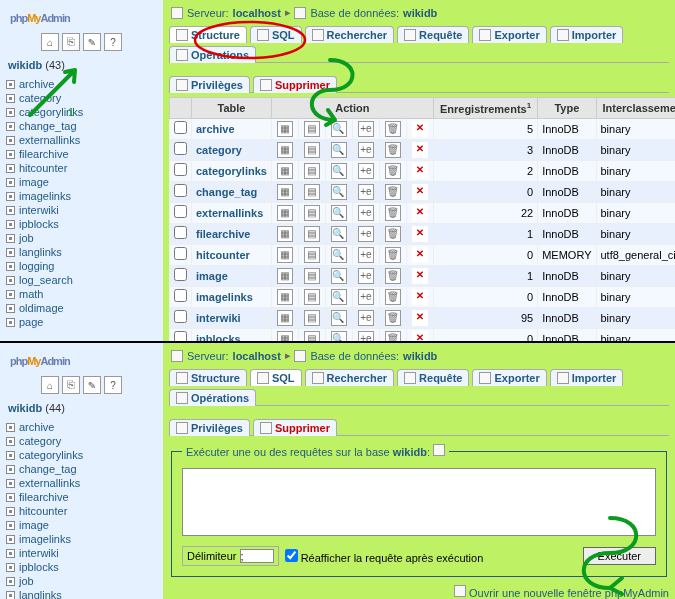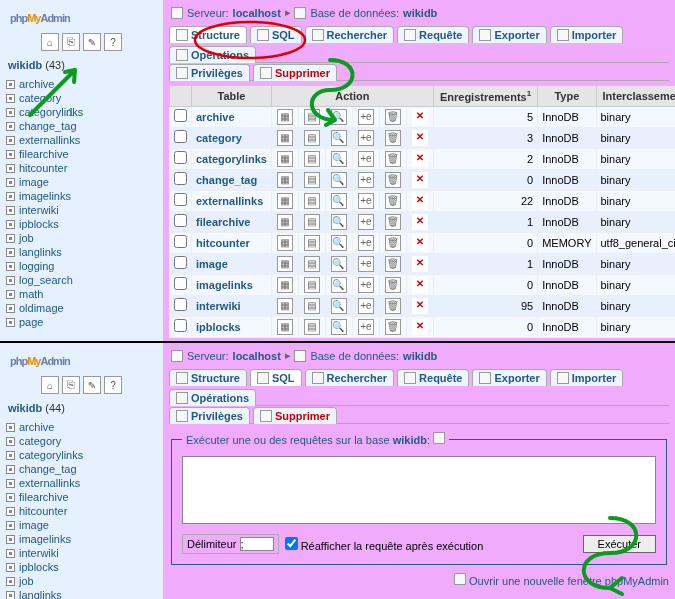--- a/index.html
+++ b/index.html
@@ -15,29 +15,29 @@
 .logo .admin{color:#6a7db0}
 .icobar{display:flex;gap:3px;justify-content:center;margin-bottom:8px}
 .ibox{width:18px;height:18px;border:1px solid #999;background:#fff;display:flex;align-items:center;justify-content:center;font-size:10px;color:#555}
 .dbname{color:#235a81;font-weight:bold;margin:4px 0 6px 2px}
 .dbname .cnt{color:#333;font-weight:normal}
 .tlist{list-style:none}
 .tlist li{display:flex;align-items:center;gap:4px;padding:1px 0}
 .bullet{width:9px;height:9px;border:1px solid #888;background:#fff;display:inline-block}
 .bullet::after{content:"";display:block;width:3px;height:3px;background:#888;margin:2px}
 .tlist a{color:#235a81;text-decoration:none}
-.main{flex:1;background:#f0abfc;padding:4px 6px;overflow:hidden}
+.main{flex:1;background:#bef264;padding:4px 6px;overflow:hidden}
 .crumb{color:#235a81;margin:2px 0 6px 2px;display:flex;align-items:center;gap:4px}
 .crumb .sep{color:#666}
 .crumb b{color:#235a81}
 .tabs{display:flex;gap:3px;flex-wrap:wrap;border-bottom:1px solid #aaa;padding-bottom:0}
 .tab{border:1px solid #aaa;border-bottom:none;border-radius:4px 4px 0 0;padding:2px 6px;display:flex;align-items:flex-end;gap:3px;background:#eef5ff;color:#235a81;font-weight:bold;cursor:pointer;position:relative;top:1px}
 .tab.sel{background:#fff}
 .tab.danger{color:#c00}
-.tabsrow2{margin-top:-1px;border-top:1px solid #aaa;padding-top:0;display:flex;gap:3px}
+.tabsrow2{margin-top:-1px;border-top:1px solid #aaa;padding-top:12px;display:flex;gap:3px}
 .smic{width:12px;height:12px;display:inline-block;border:1px solid #999;background:#f8f8f8}
 table.grid{width:100%;border-collapse:collapse;margin-top:4px}
 table.grid th{background:#e5e5e5;border:1px solid #ccc;padding:3px 6px;color:#333;font-weight:bold}
 table.grid td{border:1px solid #eee;padding:2px 4px}
 table.grid tr.odd td{background:#f4f8ff}
 table.grid tr.even td{background:#e8f0fe}
 .tname{color:#235a81;font-weight:bold}
 .aicn{width:16px;height:16px;display:inline-block;border:1px solid #999;margin:0 1px;background:#fff;text-align:center;line-height:14px;font-size:10px;color:#666;cursor:pointer}
 .aicn.red{color:#c00;font-weight:bold;border:none}
 .num{text-align:right;padding-right:10px}

